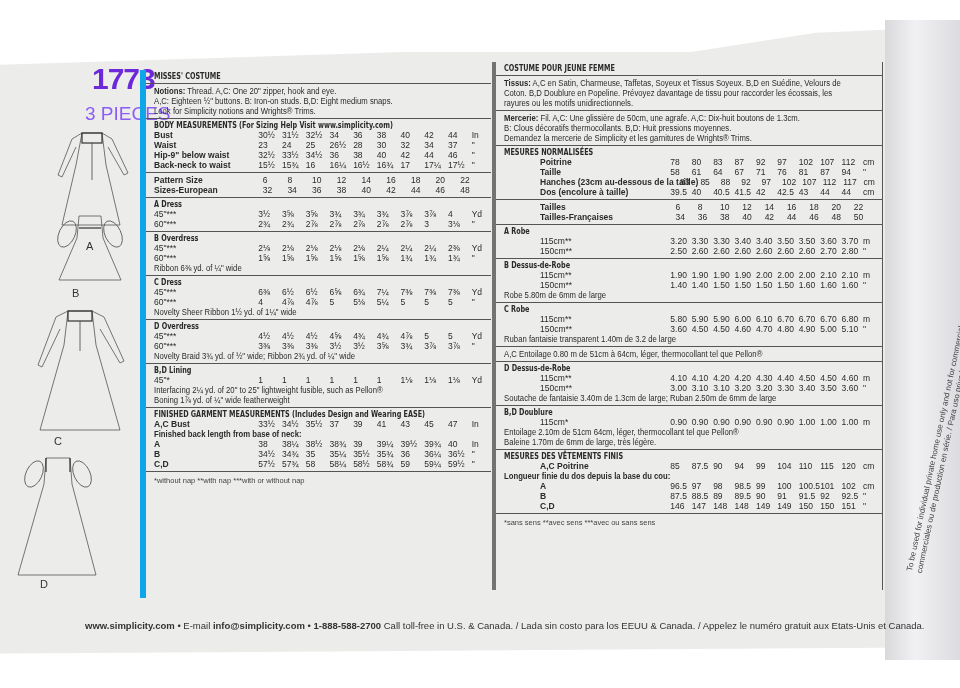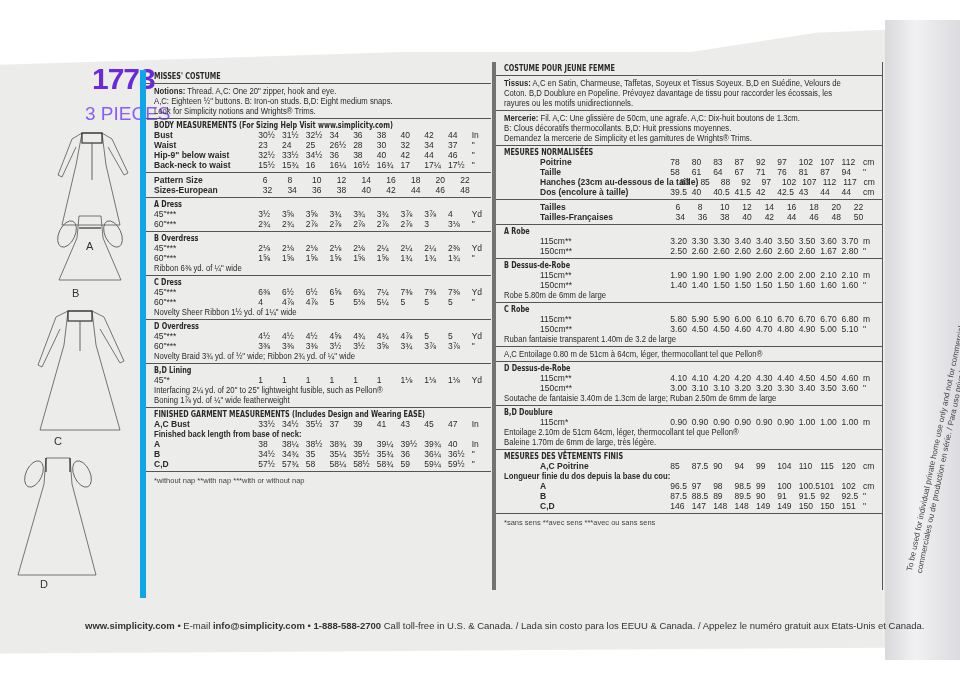--- a/index.html
+++ b/index.html
@@ -474,21 +474,21 @@
         </div>
         <div class="row">
           <span class="lbl plain">150cm**</span>
           <span class="v">2.50</span>
           <span class="v">2.60</span>
           <span class="v">2.60</span>
           <span class="v">2.60</span>
           <span class="v">2.60</span>
           <span class="v">2.60</span>
           <span class="v">2.60</span>
-          <span class="v">1.67</span>
+          <span class="v">2.70</span>
           <span class="v">2.80</span>
           <span class="u">"</span>
         </div>
       </div>
       <div class="blk">
         <div class="ttl">B Dessus-de-Robe</div>
         <div class="row">
           <span class="lbl plain">115cm**</span>
           <span class="v">1.90</span>
           <span class="v">1.90</span>

